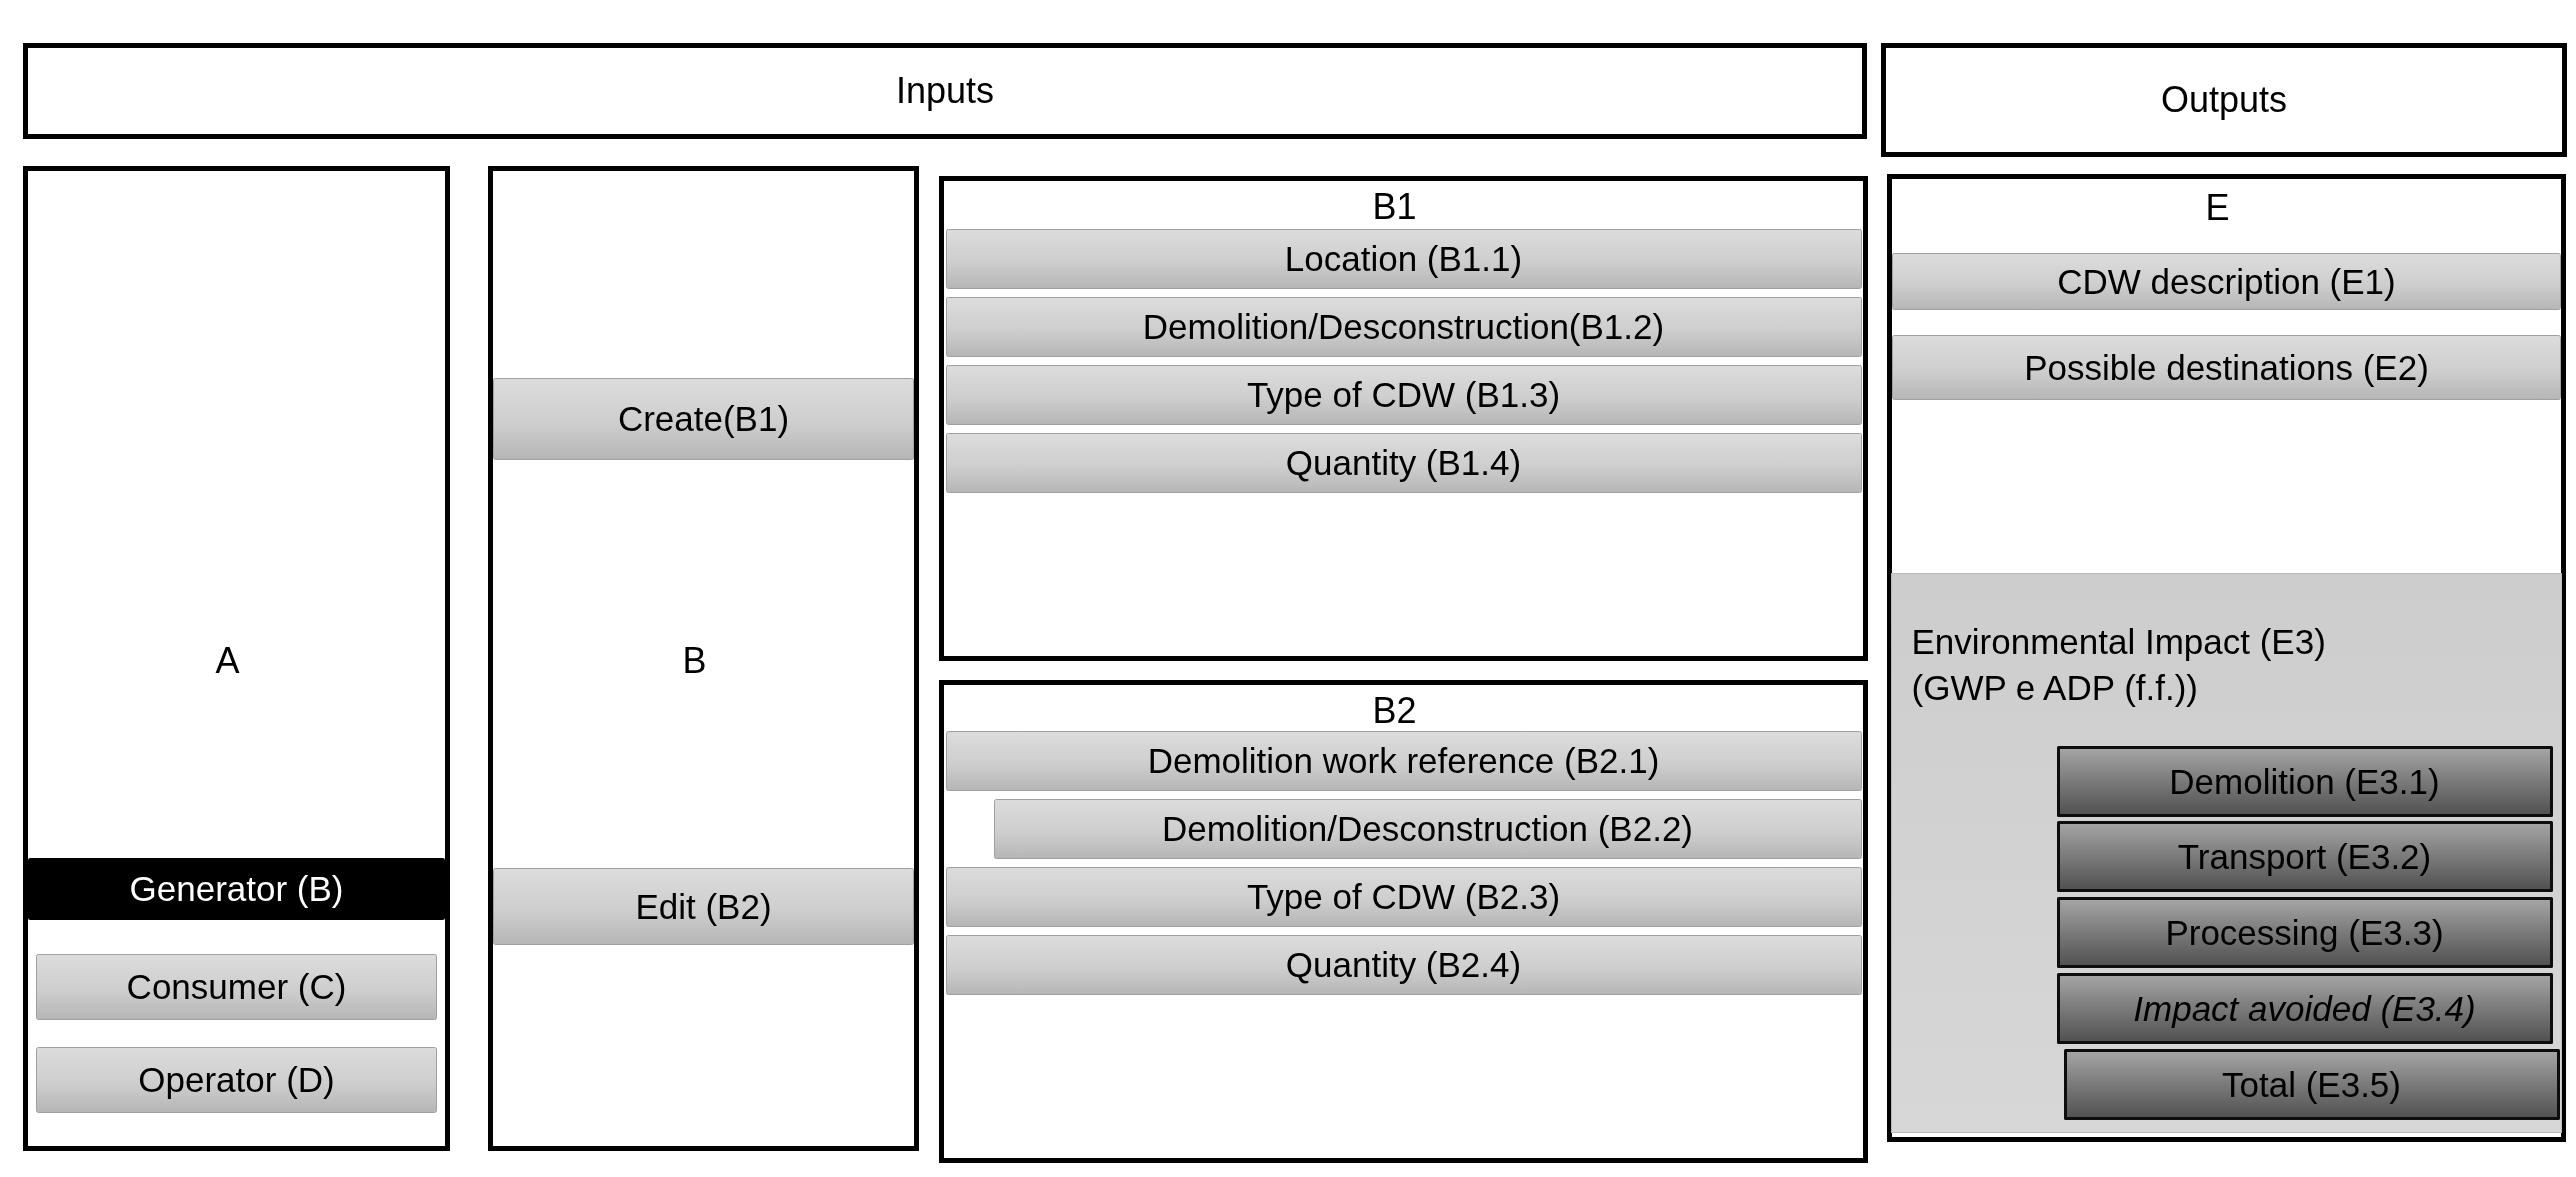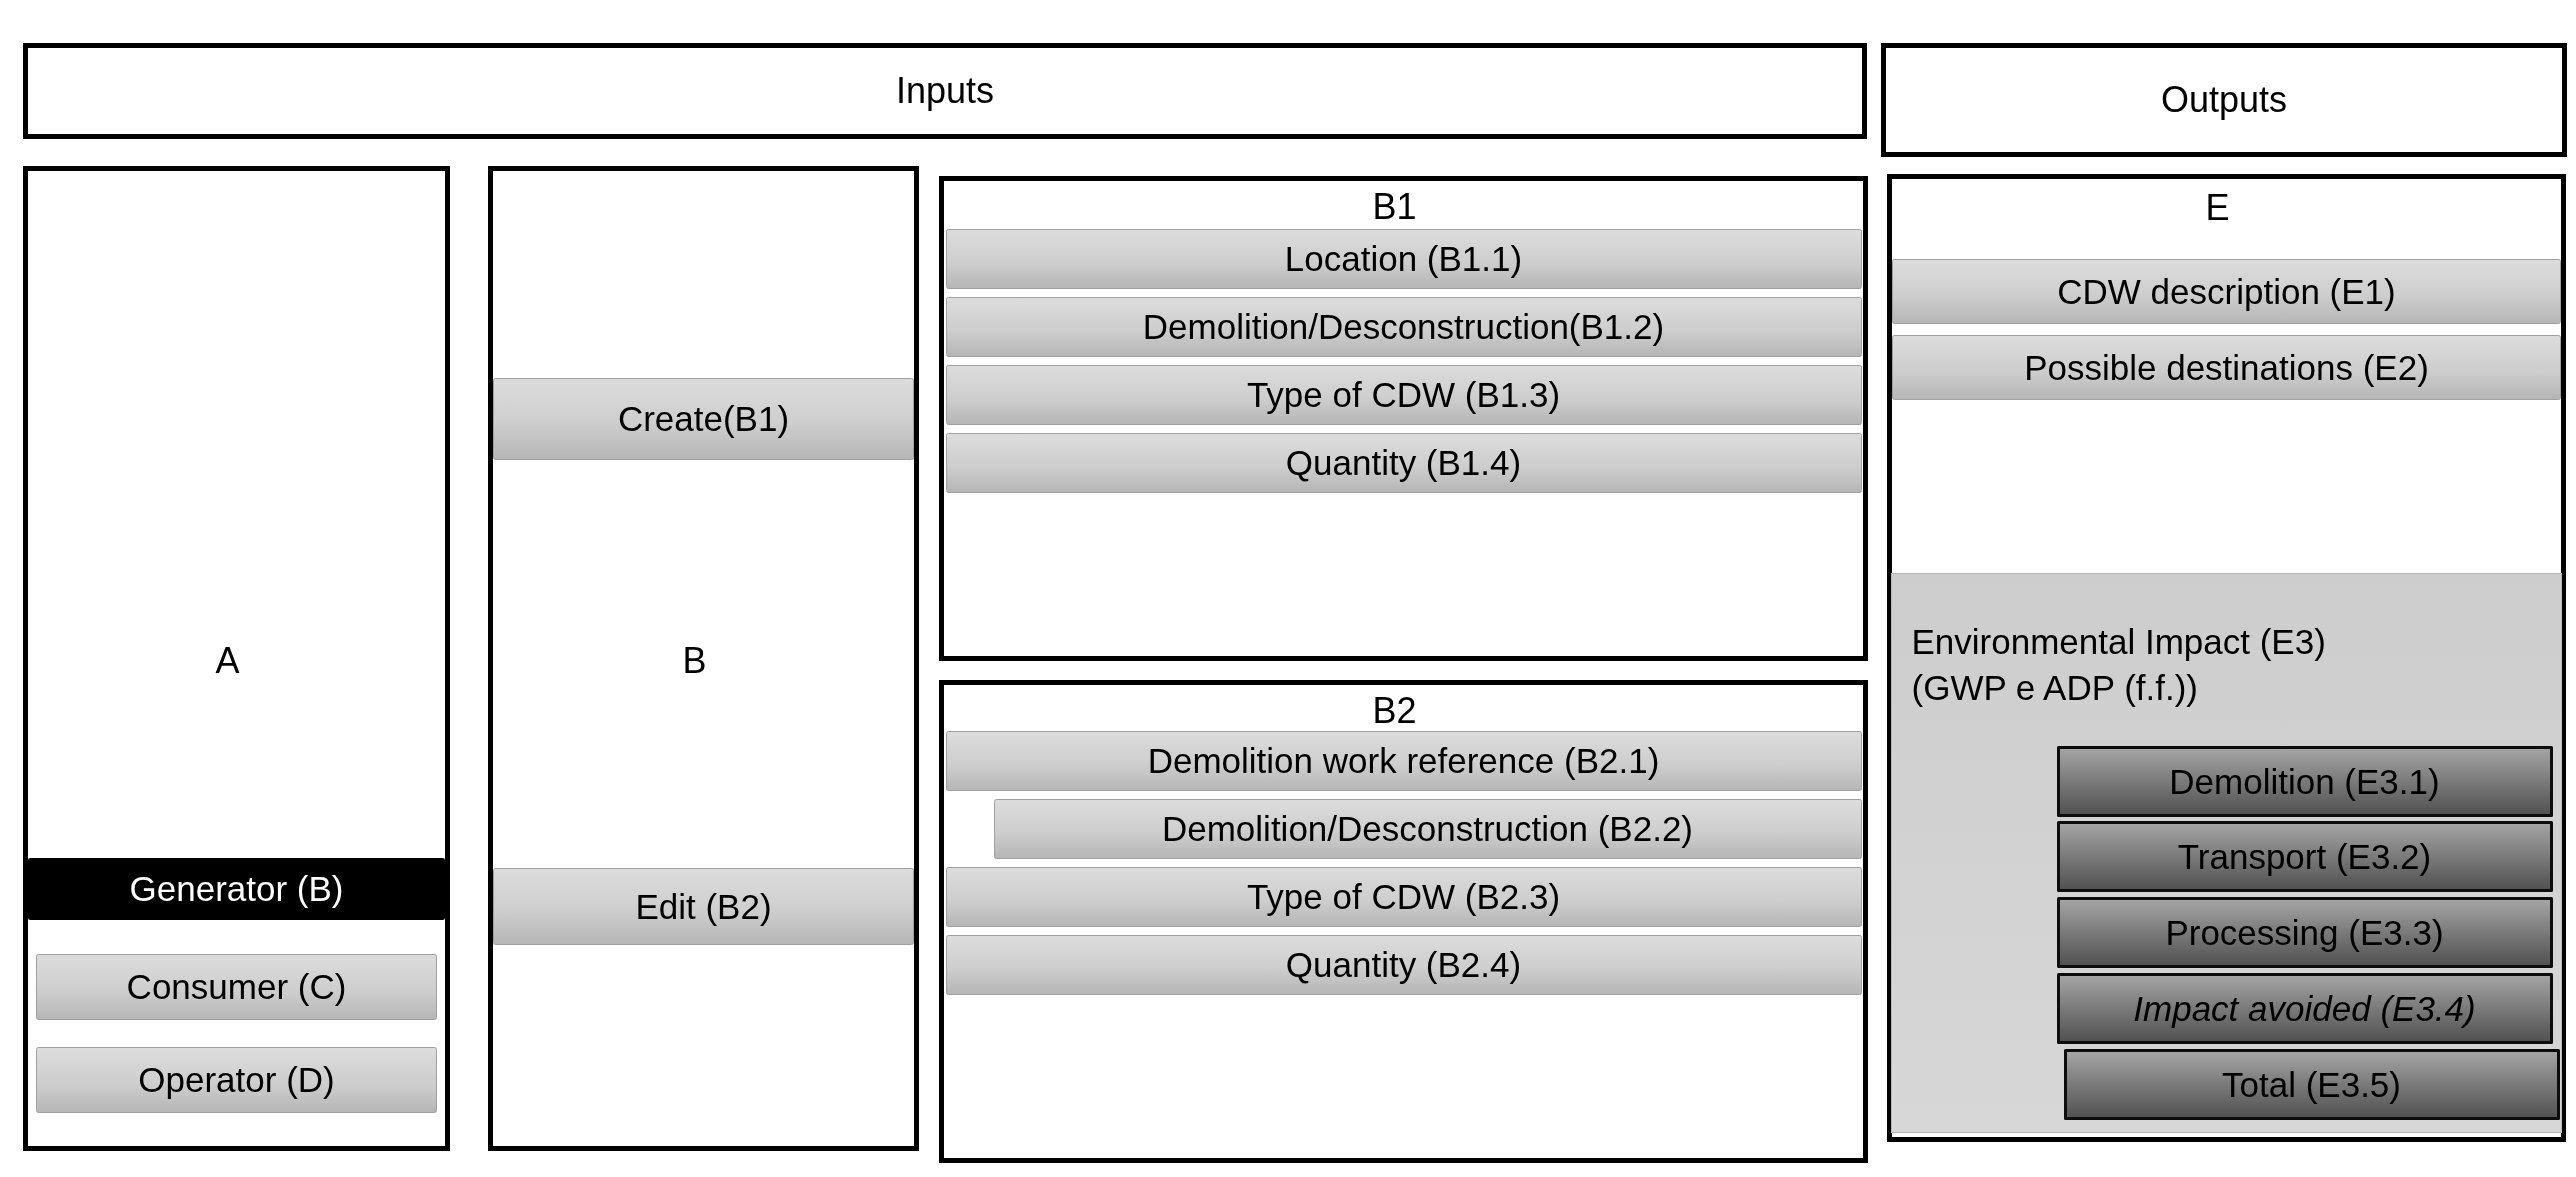--- a/index.html
+++ b/index.html
@@ -100,21 +100,21 @@
   <div class="frame" style="left:939px;top:680px;width:929px;height:483px;">
     <div class="ctitle" style="top:6.2px;">B2</div>
     <div class="bar" style="left:1.5px;right:1.5px;top:46px;height:60px;">Demolition work reference (B2.1)</div>
     <div class="bar" style="left:1.5px;right:1.5px;top:114px;height:60px;margin-left:48px;">Demolition/Desconstruction (B2.2)</div>
     <div class="bar" style="left:1.5px;right:1.5px;top:182px;height:60px;">Type of CDW (B2.3)</div>
     <div class="bar" style="left:1.5px;right:1.5px;top:250px;height:60px;">Quantity (B2.4)</div>
   </div>
 
   <div class="frame" style="left:1887px;top:174px;width:679px;height:968px;">
     <div class="ctitle" style="top:9.3px;">E</div>
-    <div class="bar full" style="top:80px;height:65px;">CDW description (E1)</div>
+    <div class="bar full" style="top:74px;height:57px;">CDW description (E1)</div>
     <div class="bar full" style="top:156px;height:65px;">Possible destinations (E2)</div>
 
     <div class="e3box" style="left:-1.5px;top:394px;width:671px;height:560px;">
       <div class="e3title">
         <div>Environmental Impact (E3)</div>
         <div>(GWP e ADP (f.f.))</div>
       </div>
       <div class="bar dark" style="left:165px;width:496px;top:172px;height:71px;">Demolition (E3.1)</div>
       <div class="bar dark" style="left:165px;width:496px;top:247px;height:71px;">Transport (E3.2)</div>
       <div class="bar dark" style="left:165px;width:496px;top:323px;height:71px;">Processing (E3.3)</div>

